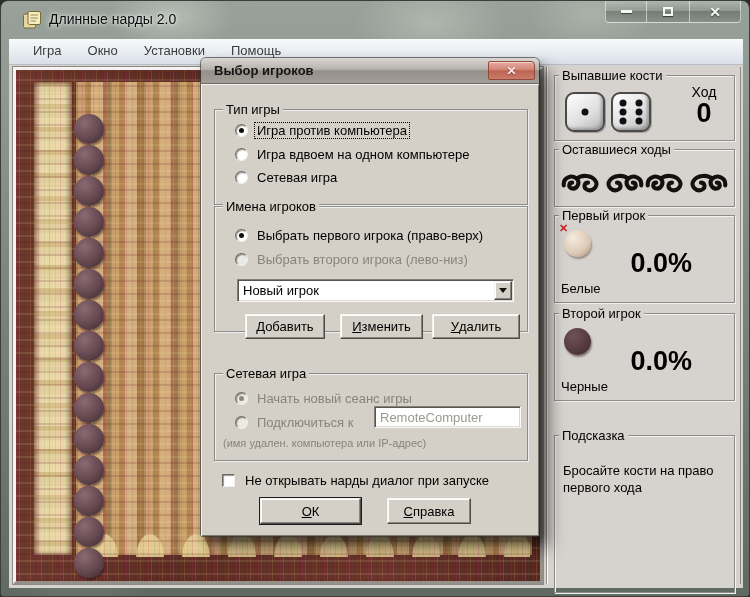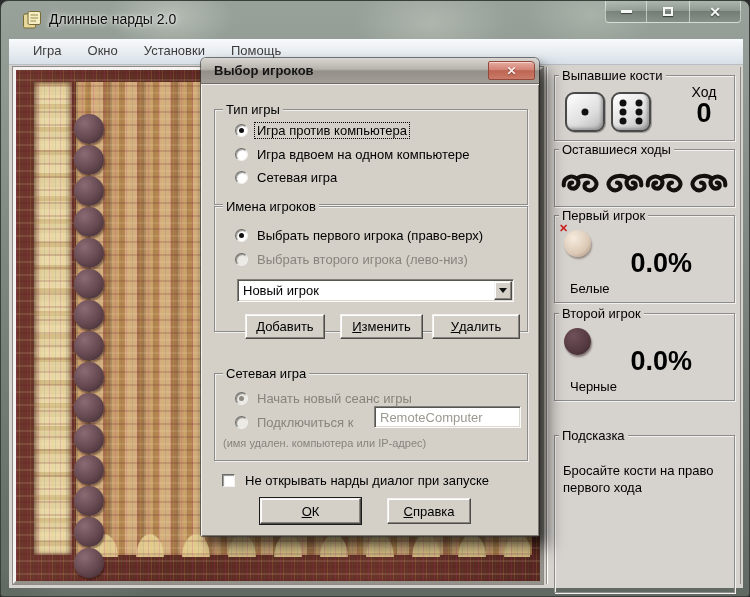--- a/index.html
+++ b/index.html
@@ -75,21 +75,21 @@
   .die1{left:10px;} .die2{left:56px;}
   .move-wrap{position:absolute;left:118px;top:8px;width:62px;text-align:center;}
   .move-label{font-size:14px;}
   .move-value{font-size:27px;font-weight:bold;line-height:26px;}
   .flourish-row{position:absolute;inset:16px 4px 4px 4px;display:flex;align-items:center;justify-content:center;gap:1px;}
   .piece{position:absolute;left:9px;top:14px;width:27px;height:27px;border-radius:50%;}
   .piece-light{background:radial-gradient(circle at 35% 30%,#f5ebdd,#dcc9b6 60%,#a8907e 95%);box-shadow:1px 2px 2px rgba(60,40,30,.4);}
   .piece-dark{background:radial-gradient(circle at 35% 30%,#6f5159,#543940 60%,#38262b 95%);box-shadow:1px 2px 2px rgba(30,10,10,.45);}
   .p-marker{position:absolute;left:4px;top:7px;font-size:11px;font-weight:bold;color:#cc2222;line-height:1;}
   .pct{position:absolute;right:42px;top:32px;font-size:27px;font-weight:bold;}
-  .clabel{position:absolute;left:15px;bottom:6px;font-size:13px;text-align:right;}
+  .clabel{position:absolute;left:6px;bottom:6px;font-size:13px;text-align:right;}
   .hint-text{margin:26px 8px 0;text-align:left;font-size:13px;line-height:17px;}
   
   .dialog{position:absolute;left:200px;top:57px;width:338px;height:478px;z-index:10;
     border-radius:5px 5px 2px 2px;
     box-shadow:0 0 0 1px rgba(55,55,55,.65), 10px 12px 16px rgba(0,0,0,.5), 3px 5px 9px rgba(0,0,0,.35);}
   .dlg-tb{position:absolute;left:0;top:0;right:0;height:26px;border-radius:5px 5px 0 0;
     background:linear-gradient(#dad7d2,#b6b2ac 45%,#948f89 52%,#a29d97);
     border-bottom:1px solid #6e6b66;}
   .dlg-title{position:absolute;left:13px;top:5px;font-size:13px;font-weight:bold;color:#151515;}
   .dlg-close{position:absolute;right:4px;top:3px;width:47px;height:19px;border-radius:2px 4px 2px 2px;

